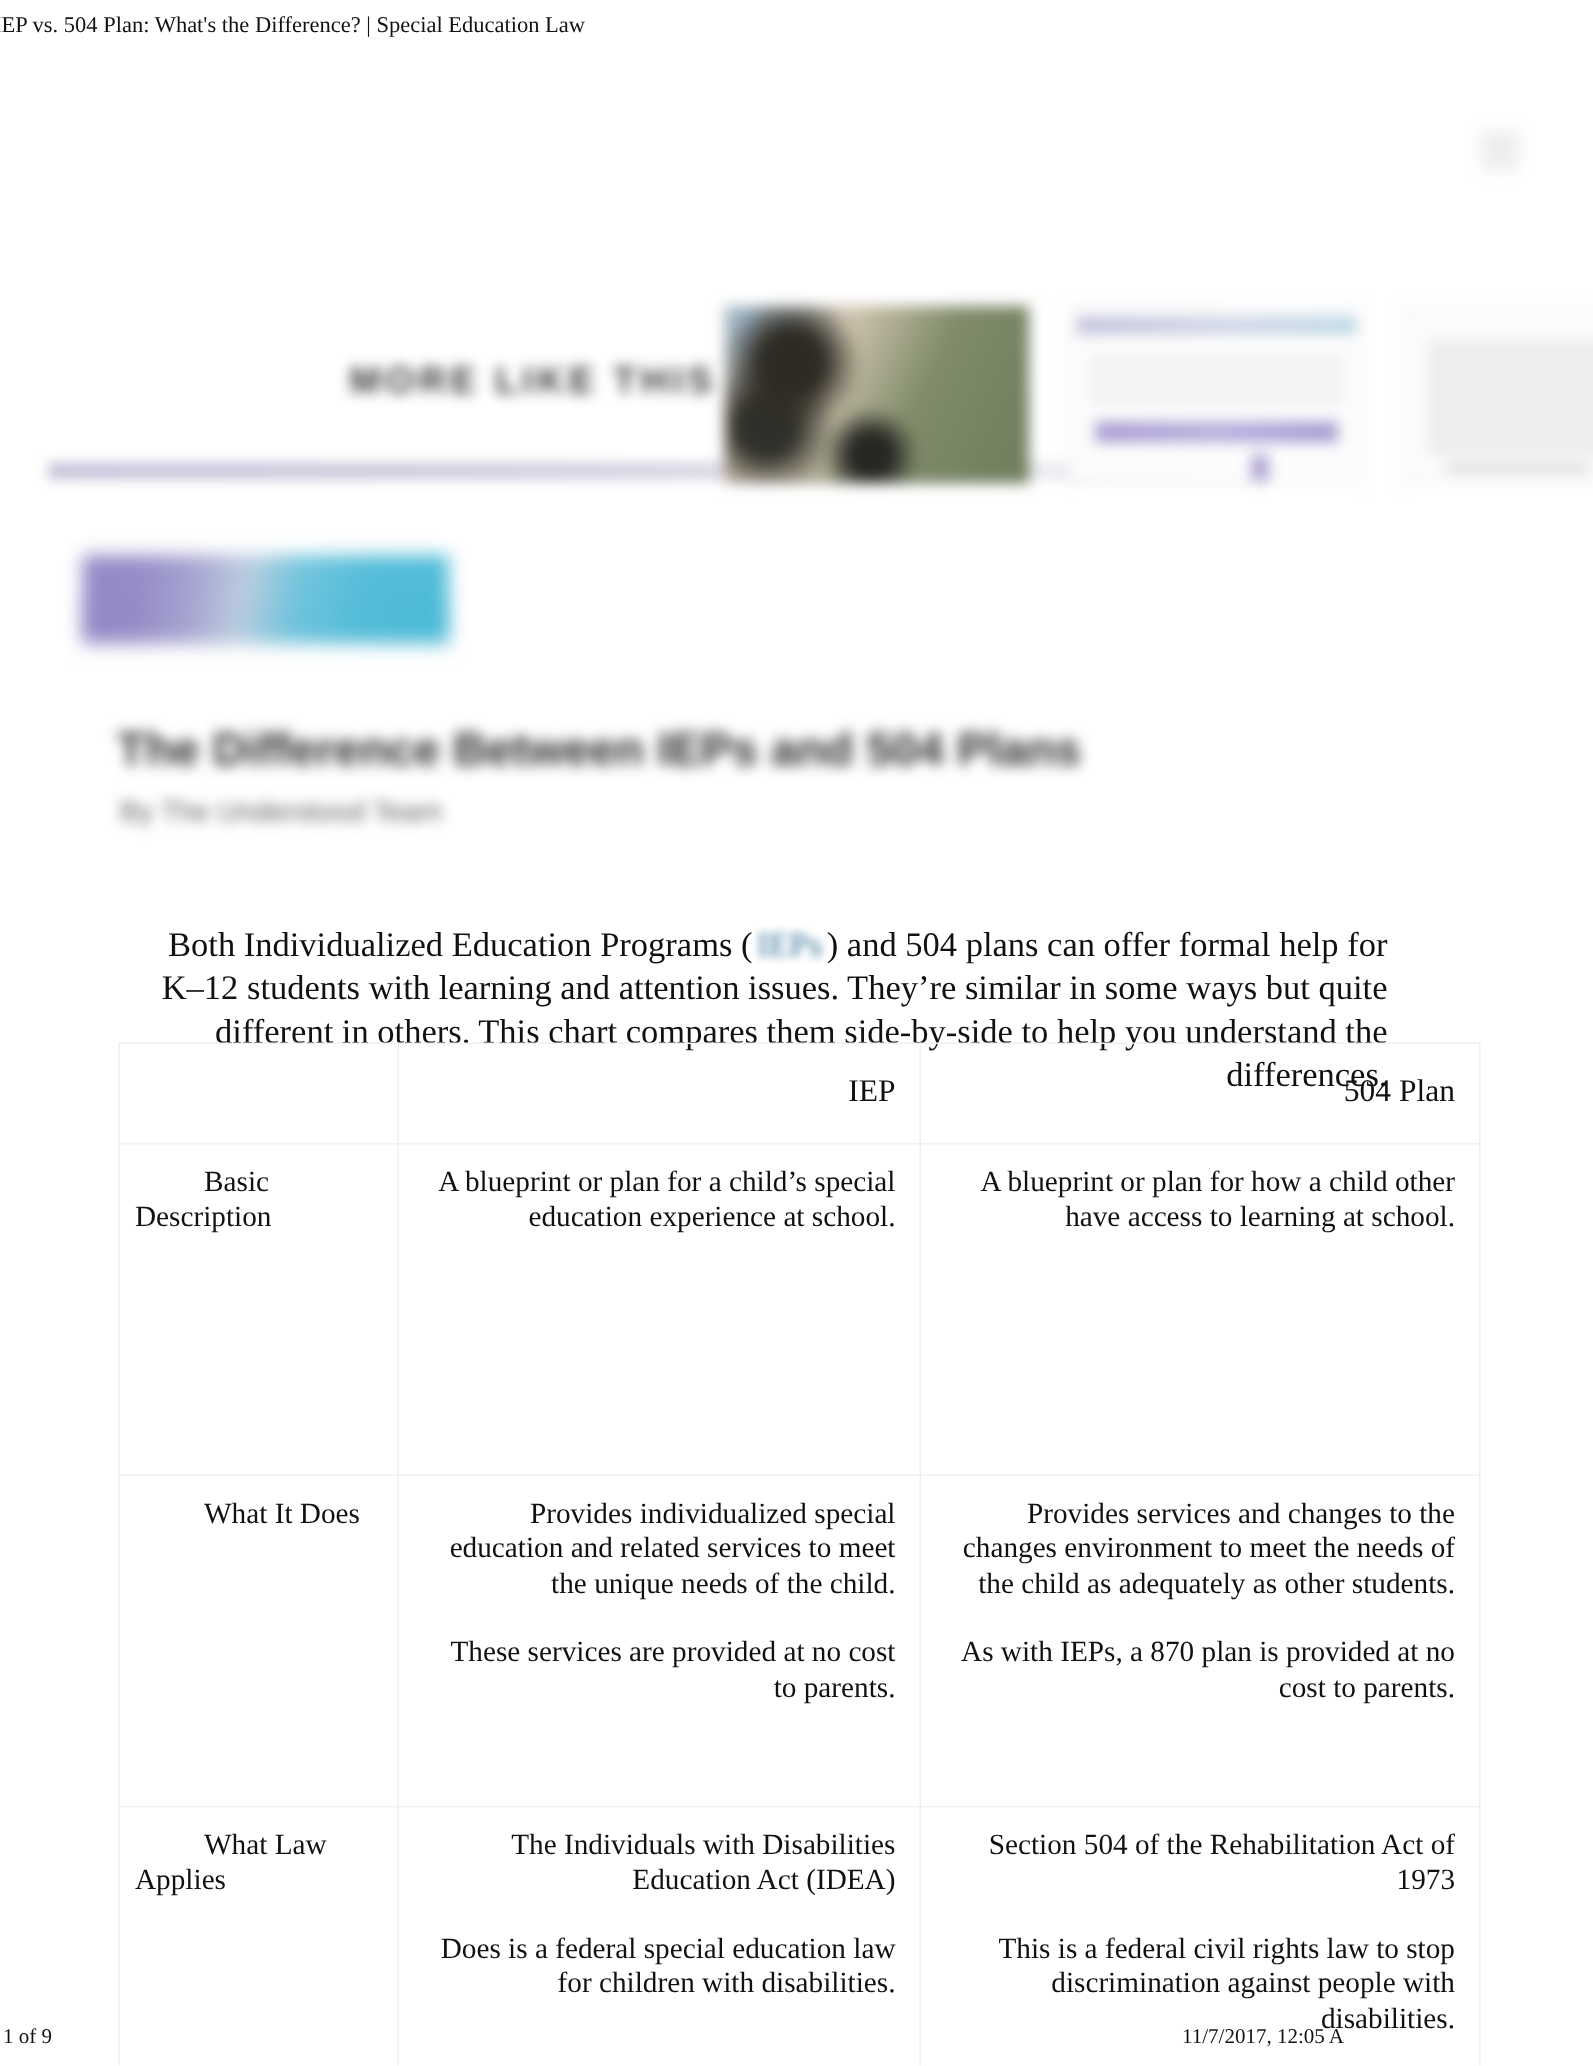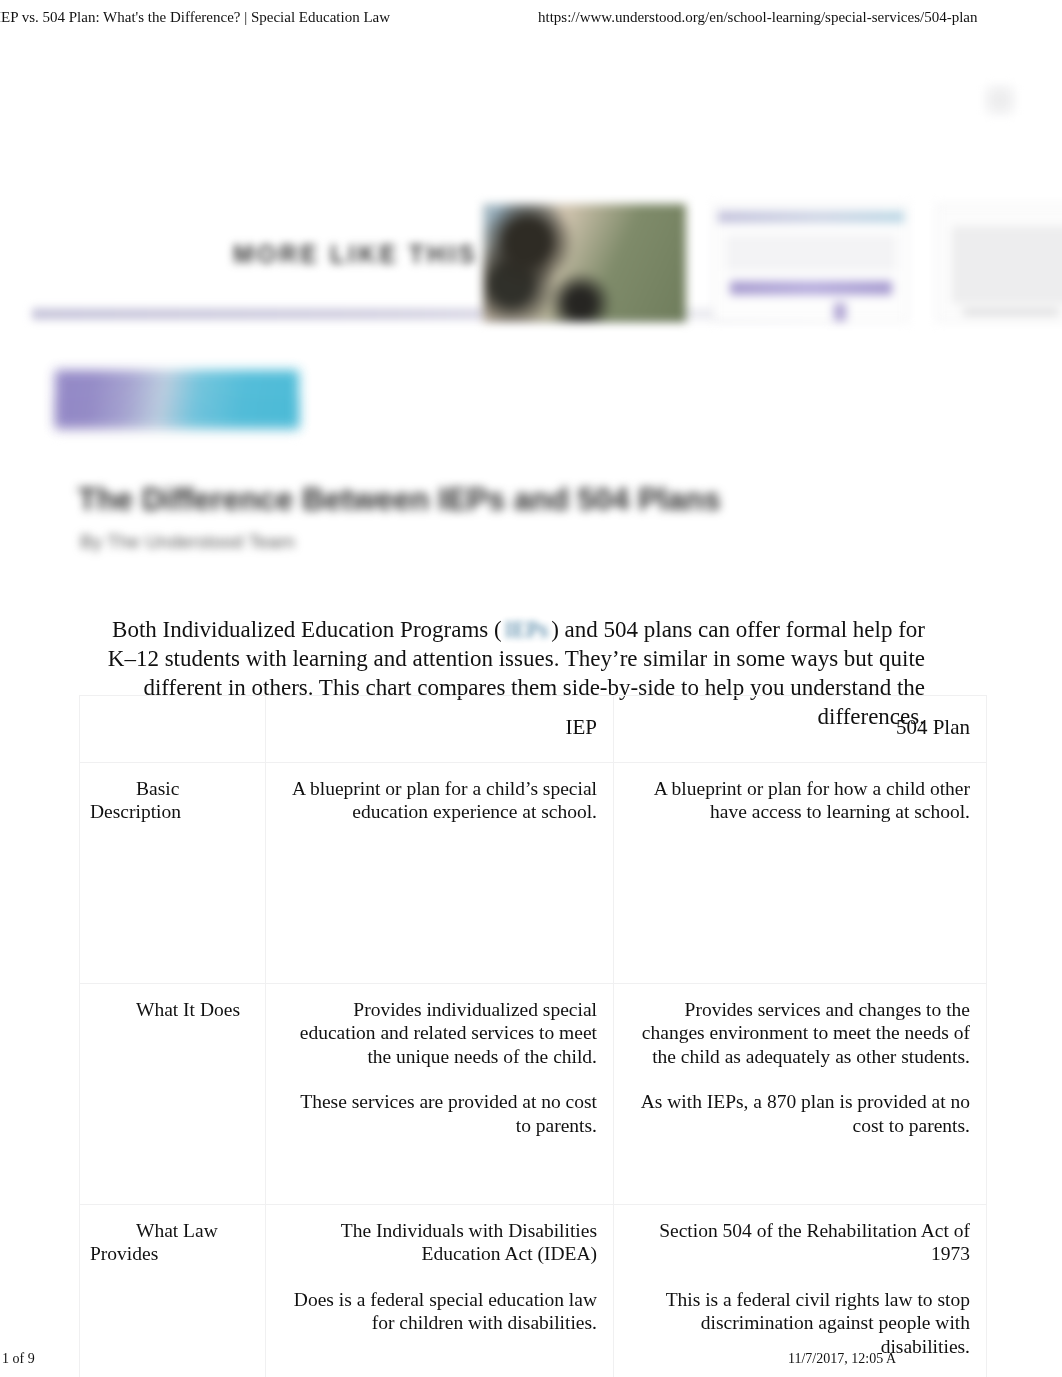--- a/index.html
+++ b/index.html
@@ -276,21 +276,20 @@
   }
   #comparison-table tbody tr td { height: 176px; }
   #comparison-table p { margin: 0 0 22px 0; font-family: Liberation Serif, serif; }
   #comparison-table p:last-child { margin-bottom: 0; }
 </style>
 </head>
 <body>
 
 <div class="print-header">
   <span class="ph-title">IEP vs. 504 Plan: What's the Difference? | Special Education Law</span>
-  <span class="ph-url">https://www.understood.org/en/school-learning/special-services/504-plan</span>
 </div>
 
 <div id="watermark-mark"></div>
 
 <div id="promo-strip">
   <div id="promo-heading">MORE LIKE THIS</div>
   <div id="promo-rule"></div>
 
   <div class="promo-thumb" id="promo-thumb-1"></div>
 
@@ -351,21 +350,21 @@
         <p>These services are provided at no cost to parents.</p>
       </td>
       <td>
         <p>Provides services and changes to the changes environment to meet the needs of the child as adequately as other students.</p>
         <p>As with IEPs, a 870 plan is provided at no cost to parents.</p>
       </td>
     </tr>
 
     <tr>
       <td class="row-label">
-        <span class="label-inner">What Law Provides</span>
+        <span class="label-inner">What Law Applies</span>
       </td>
       <td>
         <p>The Individuals with Disabilities Education Act (IDEA)</p>
         <p>Does is a federal special education law for children with disabilities.</p>
       </td>
       <td>
         <p>Section 504 of the Rehabilitation Act of 1973</p>
         <p>This is a federal civil rights law to stop discrimination against people with disabilities.</p>
       </td>
     </tr>

